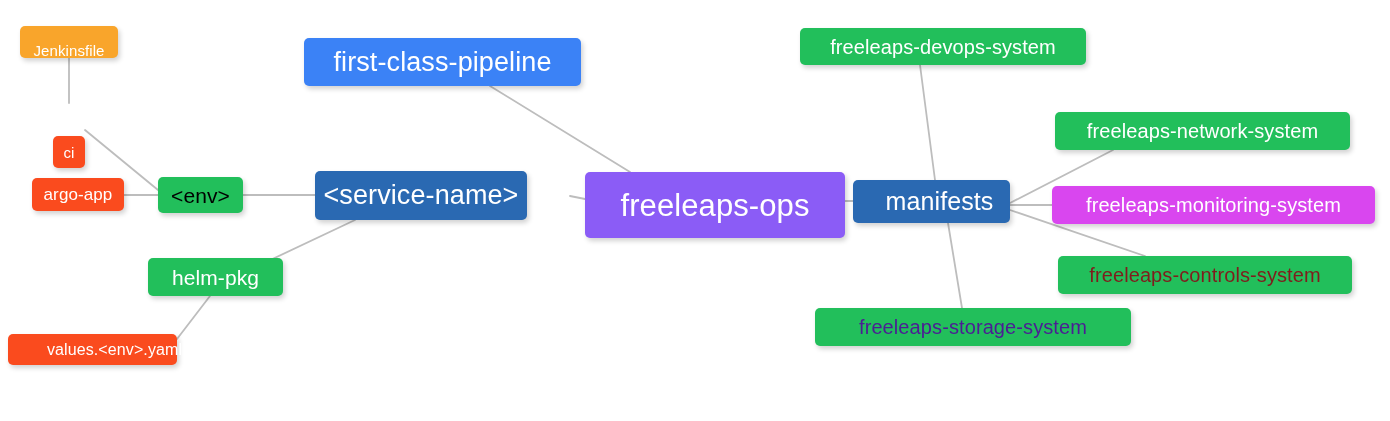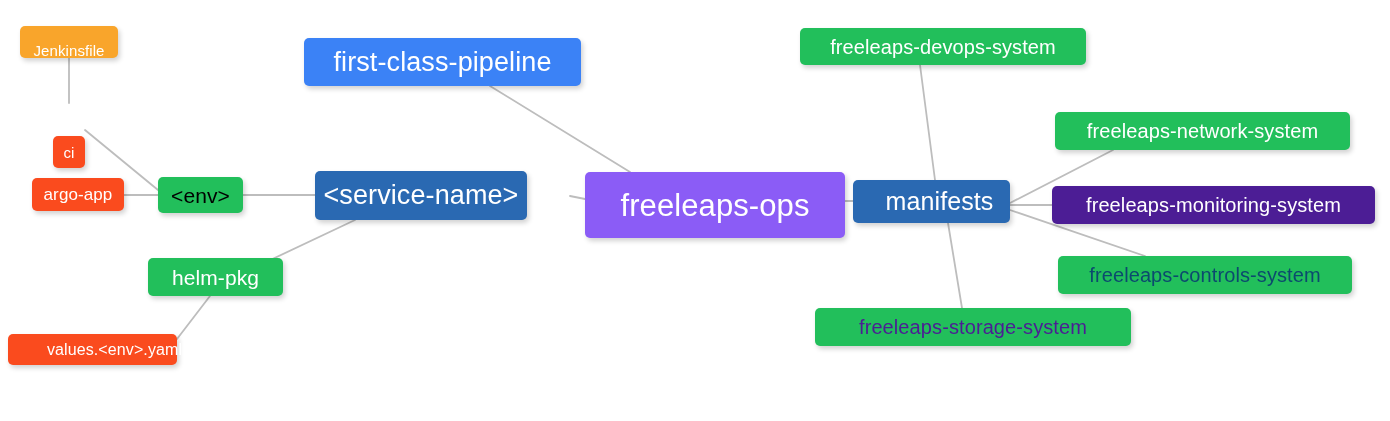--- a/index.html
+++ b/index.html
@@ -83,24 +83,24 @@
       </div>
       <div class="node" style="left: 148px; top: 258px; width: 135px; height: 38px; background: rgb(34, 191, 91); color: rgb(255, 255, 255); font-size: 21px;">
         <span class="node-label">helm-pkg</span>
       </div>
       <div class="node" style="left: 800px; top: 28px; width: 286px; height: 37px; background: rgb(34, 191, 91); color: rgb(255, 255, 255); font-size: 20px;">
         <span class="node-label">freeleaps-devops-system</span>
       </div>
       <div class="node" style="left: 1055px; top: 112px; width: 295px; height: 38px; background: rgb(34, 191, 91); color: rgb(255, 255, 255); font-size: 20px;">
         <span class="node-label">freeleaps-network-system</span>
       </div>
-      <div class="node" style="left: 1052px; top: 186px; width: 323px; height: 38px; background: #4c1d95; color: rgb(255, 255, 255); font-size: 20px;">
+      <div class="node" style="left: 1052px; top: 186px; width: 323px; height: 38px; background: #d946ef; color: rgb(255, 255, 255); font-size: 20px;">
         <span class="node-label">freeleaps-monitoring-system</span>
       </div>
-      <div class="node" style="left: 1058px; top: 256px; width: 294px; height: 38px; background: rgb(34, 191, 91); color: #0c4a6e; font-size: 20px;">
+      <div class="node" style="left: 1058px; top: 256px; width: 294px; height: 38px; background: rgb(34, 191, 91); color: #7f1d1d; font-size: 20px;">
         <span class="node-label">freeleaps-controls-system</span>
       </div>
       <div class="node" style="left: 815px; top: 308px; width: 316px; height: 38px; background: rgb(34, 191, 91); color: #4c1d95; font-size: 20px; text-align: right;">
         <span class="node-label">freeleaps-storage-system</span>
       </div>
       <div class="node" style="left: 20px; top: 26px; width: 98px; height: 32px; background: rgb(249, 165, 43); color: rgb(255, 255, 255); font-size: 15px; align-items: flex-end;">
         <span class="node-label">Jenkinsfile</span>
       </div>
       <div class="node" style="left: 53px; top: 103px; width: 32px; height: 32px; background: rgb(250, 75, 30); color: rgb(255, 255, 255); font-size: 15px; margin-top: 33px;">
         <span class="node-label">ci</span>

